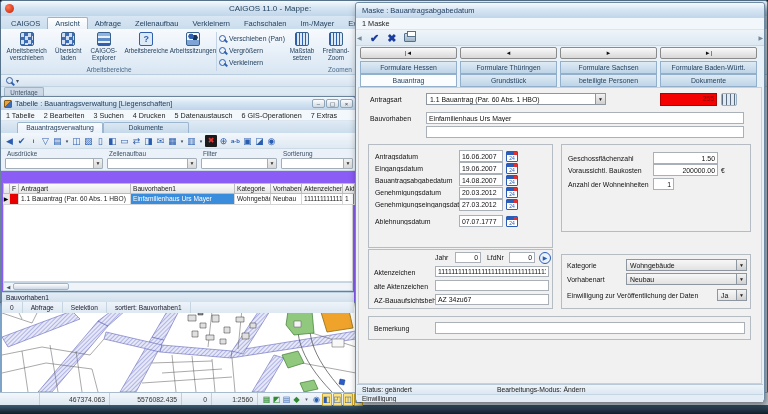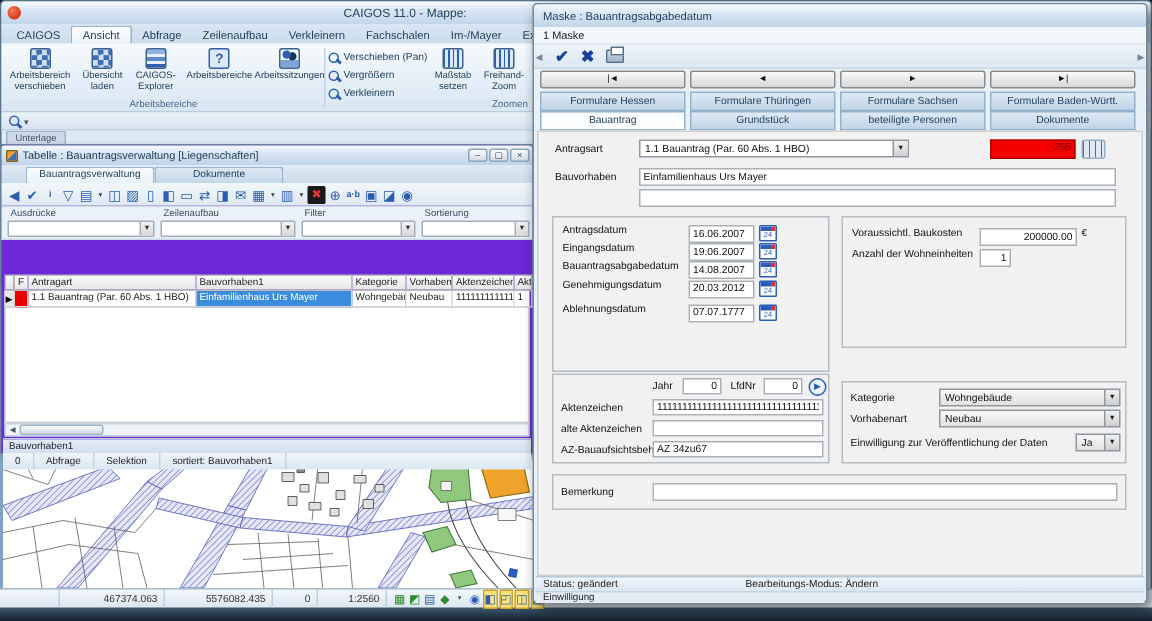--- a/index.html
+++ b/index.html
@@ -32,21 +32,21 @@
   .smbtns{display:flex;flex-direction:column;padding-top:3px}
   .smbtn{display:flex;align-items:center;gap:3px;height:12px;font-size:6.8px;color:#25425e;white-space:nowrap}
   .mag{width:7px;height:7px;border:1.5px solid #2f5fae;border-radius:50%;position:relative;flex:none}
   .mag::after{content:"";position:absolute;width:4px;height:1.5px;background:#2f5fae;transform:rotate(45deg);right:-3px;bottom:-1px}
 
   .quickbar{position:absolute;top:74px;left:0;right:0;height:12px;background:linear-gradient(#eaf1f8,#d7e4f1);border-bottom:1px solid #c2d3e2;display:flex;align-items:center;gap:3px;padding-left:5px}
   .qarrow{font-size:6px;color:#456}
   .undertab{position:absolute;top:86px;left:3px;width:40px;height:10px;background:#cdd9e6;border:1px solid #9fb4c8;border-bottom:none;border-radius:2px 2px 0 0;font-size:6.3px;color:#44586c;text-align:center;line-height:9px;overflow:hidden}
 
   
-  .twin{position:absolute;left:0;top:96px;width:356px;height:207px;background:#6d28d9;border:1px solid #69839c;border-radius:2px;box-shadow:2px 2px 4px rgba(0,0,0,.35);z-index:2}
+  .twin{position:absolute;left:0;top:96px;width:356px;height:207px;background:#8b5cf6;border:1px solid #69839c;border-radius:2px;box-shadow:2px 2px 4px rgba(0,0,0,.35);z-index:2}
   .twin-title{height:13px;background:linear-gradient(#f4f9fd,#d6e5f3 45%,#bfd4e9);display:flex;align-items:center;font-size:7.3px;color:#1d3a57;padding-left:3px;gap:3px;border-radius:2px 2px 0 0}
   .ticon{width:8px;height:8px;background:linear-gradient(135deg,#e8a33d 50%,#3f6db5 50%);border:1px solid #8a5a10;border-radius:1px;flex:none}
   .winbtns{margin-left:auto;display:flex;gap:1px;padding-right:2px}
   .wbtn{width:13px;height:9px;background:linear-gradient(#fdfdfd,#cfdae4);border:1px solid #8fa5b8;border-radius:2px;font-size:6px;line-height:8px;text-align:center;color:#345}
   .twin-menu{height:11px;display:flex;gap:9px;align-items:center;padding:0 5px;font-size:7.2px;background:#f3f8fc;border-bottom:1px solid #dbe6ef;color:#222;white-space:nowrap}
   .twin-tabs{height:12px;display:flex;align-items:flex-end;padding-left:16px;background:linear-gradient(#dfeaf4,#cbddec)}
   .ttab{width:86px;text-align:center;font-size:6.8px;padding-top:1px;background:linear-gradient(#dcE8f3,#c4d8ea);border:1px solid #9ab6d0;border-bottom:none;border-radius:2px 2px 0 0;color:#1e3c5a;height:11px}
   .ttab.active{background:linear-gradient(#fafcfe,#e9f1f9)}
   .twin-toolbar{height:16px;display:flex;align-items:center;gap:1px;padding:0 3px;background:linear-gradient(#f2f7fb,#dfe9f2);border-bottom:1px solid #ccdae6}
   .tic{min-width:11px;text-align:center;font-size:9px;color:#2a5db0;line-height:14px}
@@ -107,21 +107,21 @@
   .ftab{position:absolute;width:97px;height:13px;background:linear-gradient(#dfeaf4,#bed4e8);border:1px solid #92b0cc;font-size:6.9px;text-align:center;line-height:12px;color:#1e3c5a;overflow:hidden;white-space:nowrap}
   .ftab.active{background:#fafcfe}
   .dlg-content{position:absolute;left:2px;right:2px;top:84px;height:297px;background:#f1f1f1;border:1px solid #cfcfcf}
   .lbl{position:absolute;font-size:6.9px;color:#111;white-space:nowrap}
   .tb{background:#fff;border:1px solid #a9b0b7;font-size:6.9px;font-family:"Liberation Sans",sans-serif;height:12px;padding:0 2px;color:#111}
   input.tb{outline:none}
   .num{text-align:right}
   .redfield{position:absolute;background:#f50000;border:1px solid #b00000;color:#7a0000;font-size:6.9px;text-align:right;padding:1px 2px 0 0;height:13px}
   .hatchbtn{position:absolute;width:16px;height:13px;background-color:#dfe9f3;background-image:repeating-linear-gradient(90deg,#5a6c7d 0 1px,transparent 1px 4px);border:1px solid #9ab0c4;border-radius:2px}
   .gb{position:absolute;border:1px solid #b6bcc3}
-  .drow{display:flex;height:12.2px;padding-left:6px}
+  .drow{display:flex;align-items:center;height:12.2px;padding-left:6px}
   .drow .dlabel{width:84px;font-size:6.9px;color:#111;white-space:nowrap;overflow:hidden;flex:none}
   .drow .dval{width:44px;flex:none;line-height:11px}
   .daterows .drow:last-child{margin-top:4px}
   .cal{width:12px;height:11px;background:#fff;border:1px solid #2a5cb8;border-radius:1px;margin-left:3px;flex:none;overflow:hidden}
   .cal::before{content:"";display:block;height:3px;background:linear-gradient(90deg,#2a5cb8 70%,#d33 70%)}
   .cal::after{content:"24";display:block;font-size:5px;color:#2a5cb8;text-align:center;line-height:7px}
   .nrow .dlabel{width:85px}
   .nrow .dval{width:65px}
   .numrows .drow:last-child{margin-top:2px}
   .numrows .drow:last-child .dval{width:21px}
@@ -228,20 +228,30 @@
 <div class="twin">
   <div class="twin-title">
     <span class="ticon"></span>
     <span>Tabelle : Bauantragsverwaltung [Liegenschaften]</span>
     <span class="winbtns">
       <span class="wbtn">–</span>
       <span class="wbtn">▢</span>
       <span class="wbtn">×</span>
     </span>
   </div>
+  <div class="twin-menu">
+
+  <span>1 Tabelle</span>
+      <span>2 Bearbeiten</span>
+      <span>3 Suchen</span>
+      <span>4 Drucken</span>
+      <span>5 Datenaustausch</span>
+      <span>6 GIS-Operationen</span>
+      <span>7 Extras</span>
+    </div>
   <div class="twin-tabs">
 
   <span class="ttab active">Bauantragsverwaltung</span>
       <span class="ttab">Dokumente</span>
     </div>
   <div class="twin-toolbar">
 
   <span class="tic">◀</span>
       <span class="tic">✔</span>
       <span class="tic txt">i</span>
@@ -449,28 +459,38 @@
           <span class="dlabel">Bauantragsabgabedatum</span>
           <input class="tb dval" readonly="" value="14.08.2007" style="">
           <span class="cal"></span>
         </div>
         <div class="drow">
           <span class="dlabel">Genehmigungsdatum</span>
           <input class="tb dval" readonly="" value="20.03.2012" style="">
           <span class="cal"></span>
         </div>
         <div class="drow">
+          <span class="dlabel">Genehmigungseingangsdatum</span>
+          <input class="tb dval" readonly="" value="27.03.2012" style="">
+          <span class="cal"></span>
+        </div>
+        <div class="drow">
           <span class="dlabel">Ablehnungsdatum</span>
           <input class="tb dval" readonly="" value="07.07.1777" style="">
           <span class="cal"></span>
         </div>
       </div>
 
     <div class="gb numrows" style="left:202px;top:56px;width:190px;height:88px;padding-top:7px">
 
+    <div class="drow nrow">
+          <span class="dlabel">Geschossflächenzahl</span>
+          <input class="tb dval num" readonly="" value="1.50" style="">
+          <span class="unit"></span>
+        </div>
         <div class="drow nrow">
           <span class="dlabel">Voraussichtl. Baukosten</span>
           <input class="tb dval num" readonly="" value="200000.00" style="">
           <span class="unit">€</span>
         </div>
         <div class="drow nrow">
           <span class="dlabel">Anzahl der Wohneinheiten</span>
           <input class="tb dval num" readonly="" value="1" style="">
           <span class="unit"></span>
         </div>

